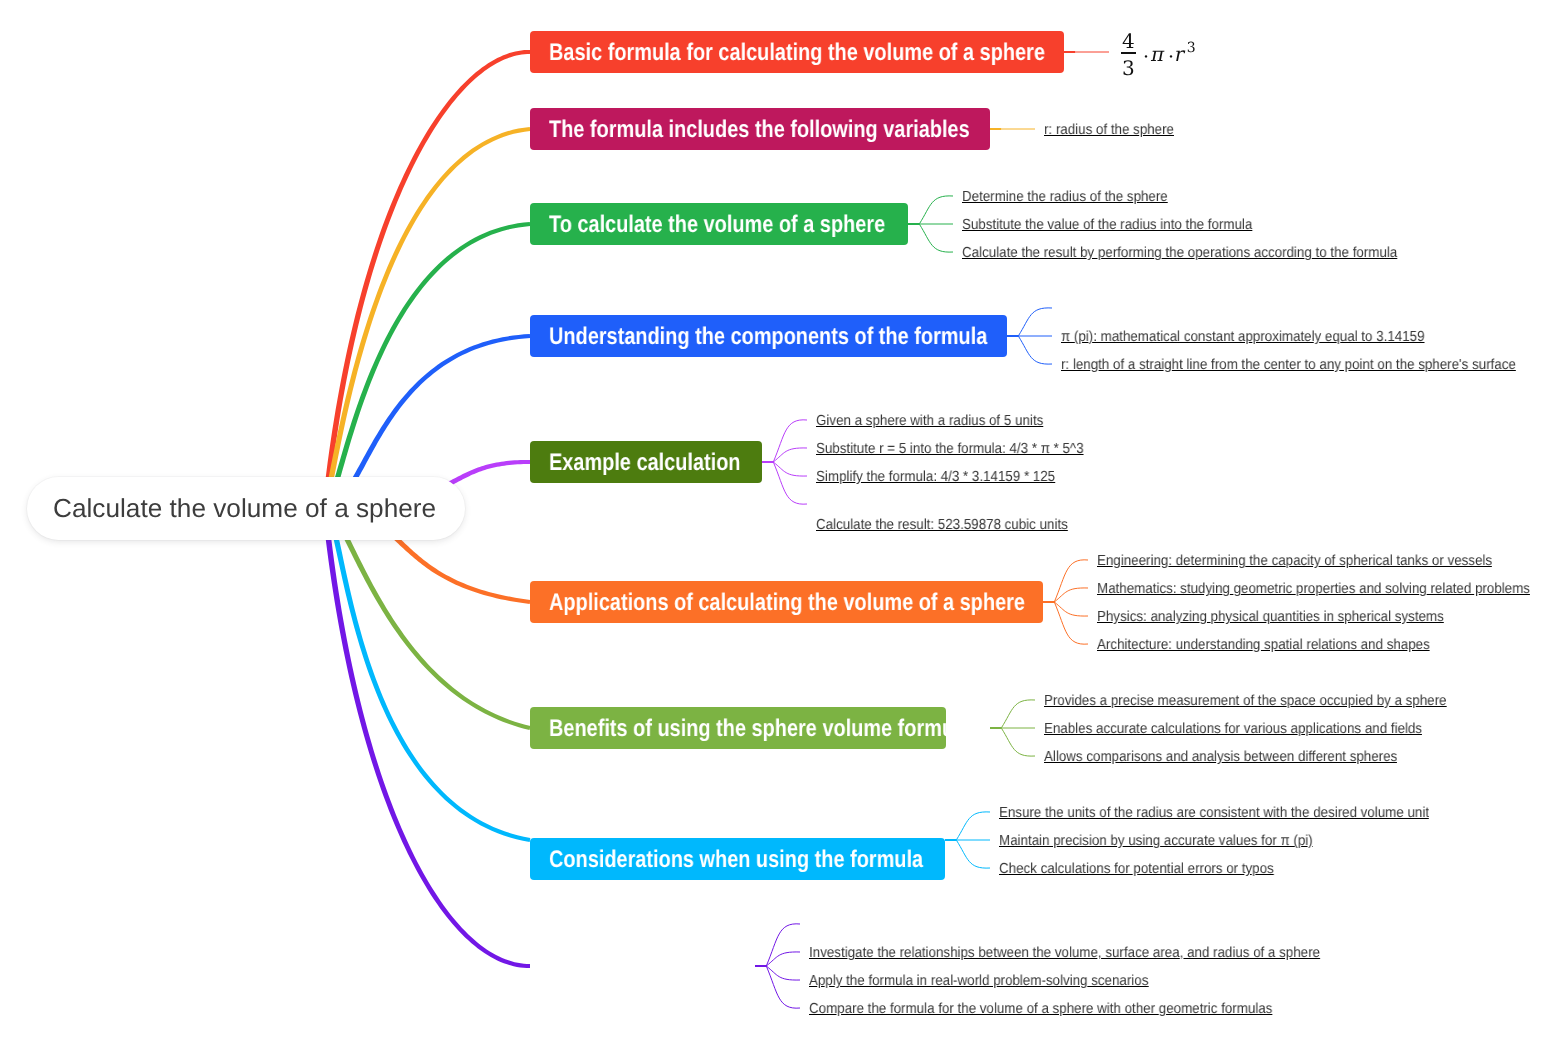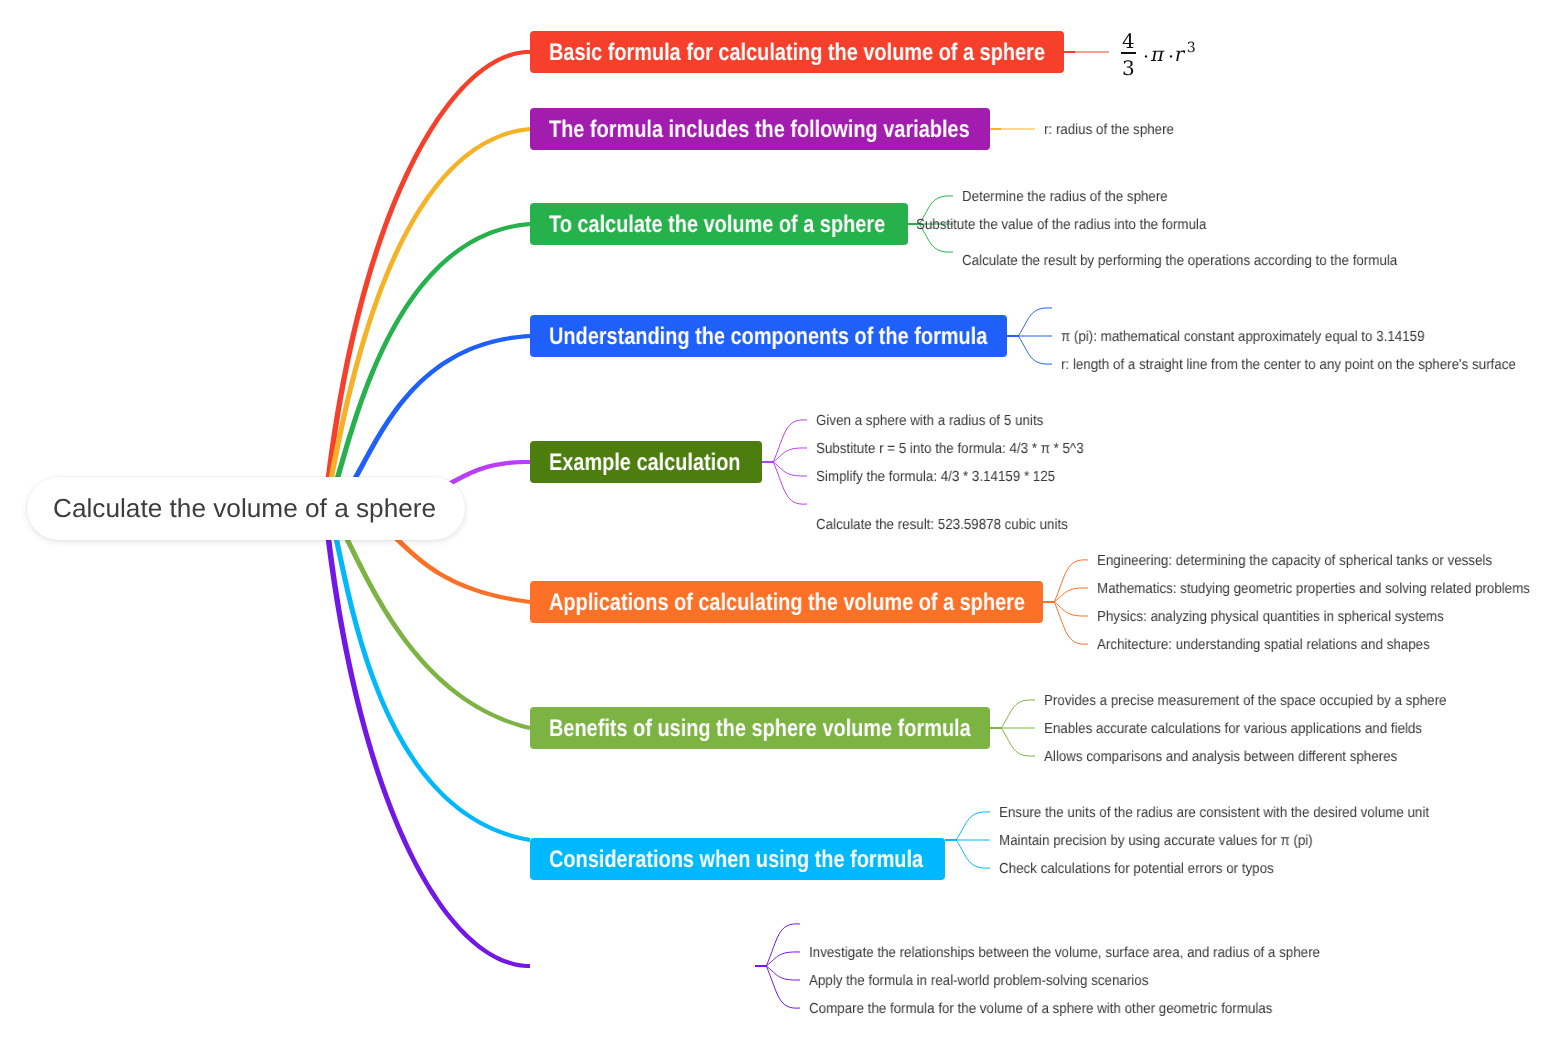--- a/index.html
+++ b/index.html
@@ -12,21 +12,21 @@
 svg.links{position:absolute;left:0;top:0;}
 .center-node{position:absolute;left:27px;top:477px;width:438px;height:63px;
   background:#fff;border-radius:32px;display:flex;align-items:center;
   box-shadow:0 2px 6px rgba(60,64,67,.13), 0 0 0 1px rgba(0,0,0,.025);}
 .center-label{font-size:26px;color:#3d3d3d;white-space:nowrap;margin-left:25.7px;
   transform:scaleX(1.008) translateZ(0);transform-origin:left center;}
 .branch-node{position:absolute;height:42px;border-radius:4px;display:flex;align-items:center;box-sizing:border-box;}
 .branch-label{font-size:24px;font-weight:bold;color:#fff;white-space:nowrap;margin-left:18.6px;
   position:relative;top:1.3px;
   transform:scaleX(.830) translateZ(0);transform-origin:left center;}
-.leaf{position:absolute;height:20px;display:flex;align-items:center;}
+.leaf{position:absolute;height:20px;display:flex;align-items:center;text-decoration:underline;}
 .leaf-text{font-size:14.6px;color:#383838;white-space:nowrap;position:relative;top:1.1px;
   transform:scaleX(.9155) translateZ(0);transform-origin:left center;}
 .formula-wrap{position:absolute;left:1121px;top:28px;height:46px;width:78px;
   font-family:"DejaVu Serif",serif;color:#111;transform:translateZ(0);}
 .formula-wrap>span{position:absolute;line-height:1;}
 .frac{display:flex;flex-direction:column;align-items:center;left:0;top:2.8px;}
 .frac .num{font-size:20px;line-height:1;height:15px;}
 .frac .den{font-size:20px;line-height:1;height:15px;}
 .frac .bar{display:block;width:14.7px;height:1.8px;background:#111;margin:6.3px 0 4.2px 0;}
 .op1{font-size:19px;left:22px;top:19.5px;}
@@ -88,36 +88,36 @@
 <path class="leaf-link" stroke="#7217e6" stroke-width="1.00" d="M766.30,966.00 C778.03,975.21 777.83,980.66 800.00,980.00"></path>
 <path class="leaf-link" stroke="#7217e6" stroke-width="1.00" d="M766.30,966.00 C778.03,993.64 777.83,1009.97 800.00,1008.00"></path>
 </g>
 </svg>
 <div class="center-node">
       <span class="center-label">Calculate the volume of a sphere</span>
     </div>
 <div class="branch-node" style="left:530px;top:31px;width:534px;background:#f7402c">
       <span class="branch-label">Basic formula for calculating the volume of a sphere</span>
     </div>
-<div class="branch-node" style="left:530px;top:108px;width:460px;background:#a21caf">
+<div class="branch-node" style="left:530px;top:108px;width:460px;background:#be185d">
       <span class="branch-label">The formula includes the following variables</span>
     </div>
 <div class="leaf" style="left:1044.0px;top:119.0px">
       <span class="leaf-text">r: radius of the sphere</span>
     </div>
 <div class="branch-node" style="left:530px;top:203px;width:378px;background:#26b14c">
       <span class="branch-label">To calculate the volume of a sphere</span>
     </div>
 <div class="leaf" style="left:962.0px;top:186.0px">
       <span class="leaf-text">Determine the radius of the sphere</span>
     </div>
-<div class="leaf" style="left:916px;top:214.0px">
+<div class="leaf" style="left:962.0px;top:214.0px">
       <span class="leaf-text">Substitute the value of the radius into the formula</span>
     </div>
-<div class="leaf" style="left:962.0px;top:250px">
+<div class="leaf" style="left:962.0px;top:242.0px">
       <span class="leaf-text">Calculate the result by performing the operations according to the formula</span>
     </div>
 <div class="branch-node" style="left:530px;top:315px;width:477px;background:#1f5ffa">
       <span class="branch-label">Understanding the components of the formula</span>
     </div>
 <div class="leaf" style="left:1061.0px;top:326.0px">
       <span class="leaf-text">π (pi): mathematical constant approximately equal to 3.14159</span>
     </div>
 <div class="leaf" style="left:1061.0px;top:354.0px">
       <span class="leaf-text">r: length of a straight line from the center to any point on the sphere's surface</span>
@@ -145,21 +145,21 @@
     </div>
 <div class="leaf" style="left:1097.0px;top:578.0px">
       <span class="leaf-text">Mathematics: studying geometric properties and solving related problems</span>
     </div>
 <div class="leaf" style="left:1097.0px;top:606.0px">
       <span class="leaf-text">Physics: analyzing physical quantities in spherical systems</span>
     </div>
 <div class="leaf" style="left:1097.0px;top:634.0px">
       <span class="leaf-text">Architecture: understanding spatial relations and shapes</span>
     </div>
-<div class="branch-node" style="left:530px;top:707px;width:460px;background:#7cb343">
+<div class="branch-node" style="left:530px;top:707px;width:416px;background:#7cb343">
       <span class="branch-label">Benefits of using the sphere volume formula</span>
     </div>
 <div class="leaf" style="left:1044.0px;top:690.0px">
       <span class="leaf-text">Provides a precise measurement of the space occupied by a sphere</span>
     </div>
 <div class="leaf" style="left:1044.0px;top:718.0px">
       <span class="leaf-text">Enables accurate calculations for various applications and fields</span>
     </div>
 <div class="leaf" style="left:1044.0px;top:746.0px">
       <span class="leaf-text">Allows comparisons and analysis between different spheres</span>

